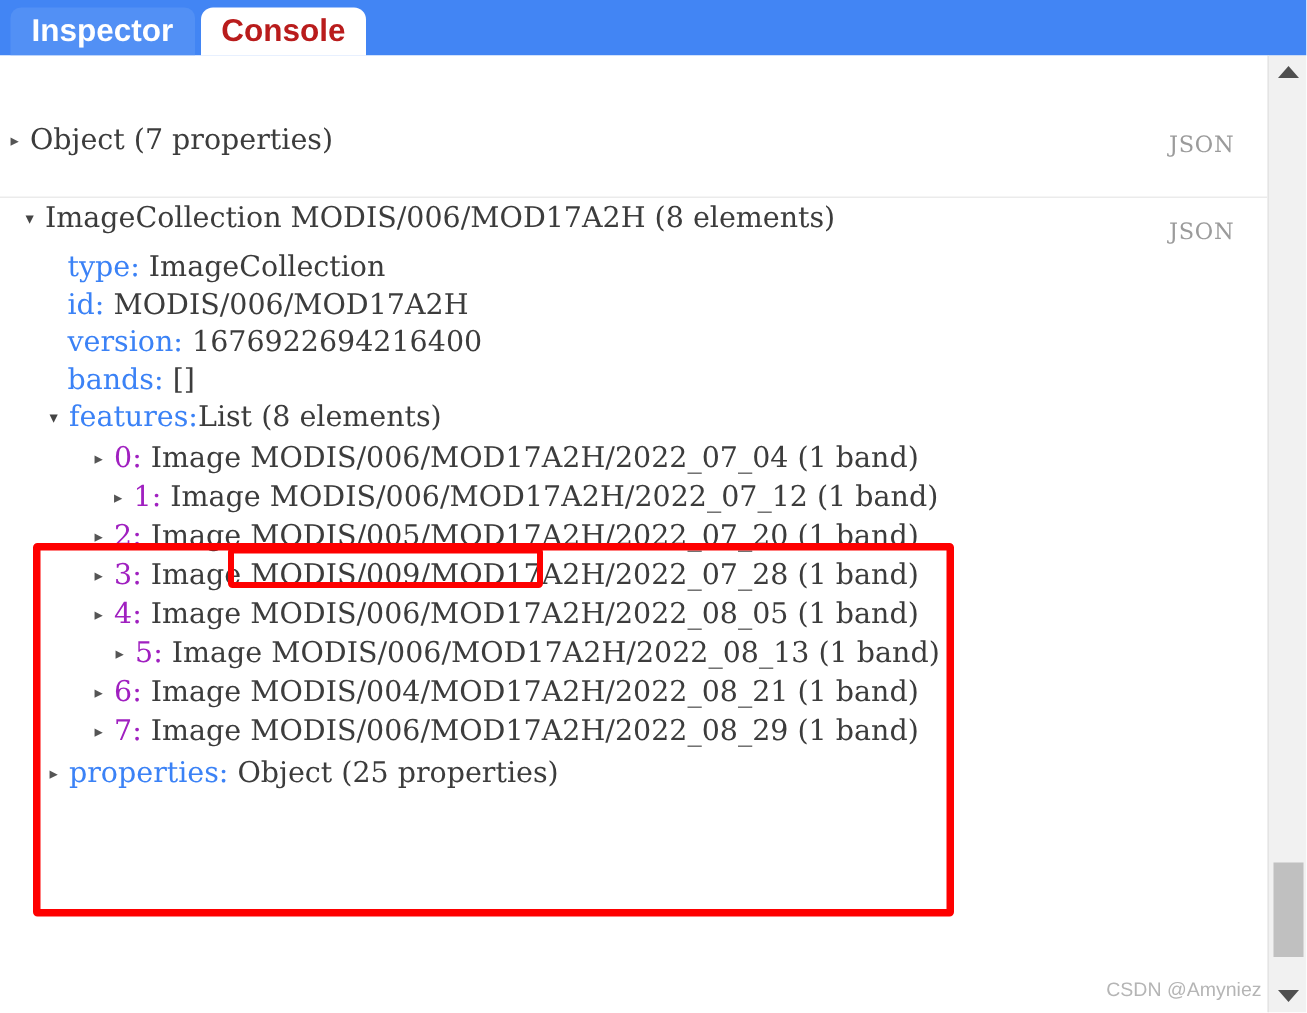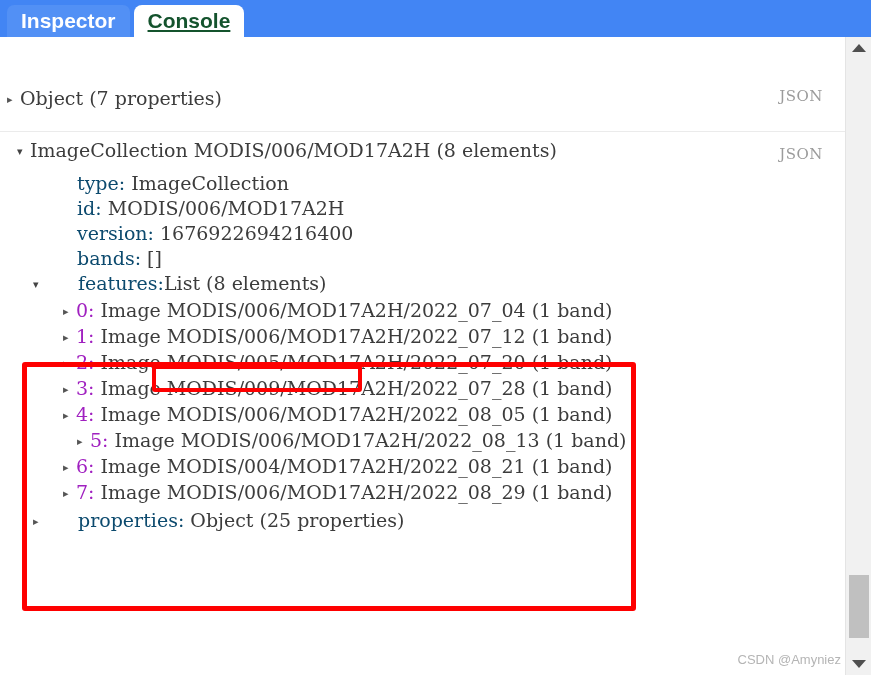--- a/index.html
+++ b/index.html
@@ -39,23 +39,22 @@
     font-weight: bold;
     color: #ffffff;
     background: #5290f5;
     border-radius: 7px 7px 0 0;
     white-space: nowrap;
     cursor: pointer;
     user-select: none;
   }
   .tab.active {
     background: #ffffff;
-    color: #14532d;
+    color: #b91c1c;
     border-radius: 8px 8px 0 0;
-    text-decoration: underline;
   }
 
   
   .content {
     position: absolute;
     top: 37px; left: 0;
     width: 845px;
     height: 638px;
     background: #ffffff;
     overflow: hidden;
@@ -67,21 +66,21 @@
   }
   .divider {
     border-bottom: 1px solid #ebebeb;
   }
 
   .row {
     position: relative;
     font-family: "DejaVu Serif", "Liberation Serif", serif;
     font-size: 19px;
     color: #3c3c3c;
-    line-height: 36px;
+    line-height: 26px;
     white-space: nowrap;
   }
 
   .jsonlabel {
     position: absolute;
     right: 22px;
     font-family: "DejaVu Serif", "Liberation Serif", serif;
     font-size: 15px;
     color: #9b9b9b;
     letter-spacing: 0.5px;
@@ -92,21 +91,21 @@
     display: inline-block;
     width: 13px;
     font-size: 11px;
     color: #555;
     vertical-align: middle;
     cursor: pointer;
     user-select: none;
   }
   .tri-open { color: #444; }
 
-  .key { color: #0c4a6e; margin-left: 32px; }
+  .key { color: #3b82f6; }
   .val { color: #3c3c3c; }
   .idx { color: #a020c0; }
 
   
   #sec-object { height: 95px; }
   #sec-object .row { position: absolute; top: 43px; left: 7px; }
   #sec-object .jsonlabel { top: 50px; }
 
   
   #sec-year { height: 73px; }
@@ -246,21 +245,21 @@
         </div>
 
         <div class="row line" style="top:133px; left:33px;">
           <span class="tri tri-open">▾</span><span class="key">features:</span><span class="val" id="features-list-value">List (8 elements)</span>
         </div>
 
         <div class="row line" style="top:160px; left:63px;">
           <span class="tri">▸</span><span class="idx">0:</span>
           <span class="val">Image MODIS/006/MOD17A2H/2022_07_04  (1 band)</span>
         </div>
-        <div class="row line" style="top:186px; left:63px;">
+        <div class="row line" style="top:186px; left:76px;">
           <span class="tri">▸</span><span class="idx">1:</span>
           <span class="val">Image MODIS/006/MOD17A2H/2022_07_12  (1 band)</span>
         </div>
         <div class="row line" style="top:212px; left:63px;">
           <span class="tri">▸</span><span class="idx">2:</span>
           <span class="val">Image MODIS/005/MOD17A2H/2022_07_20  (1 band)</span>
         </div>
         <div class="row line" style="top:238px; left:63px;">
           <span class="tri">▸</span><span class="idx">3:</span>
           <span class="val">Image MODIS/009/MOD17A2H/2022_07_28  (1 band)</span>

